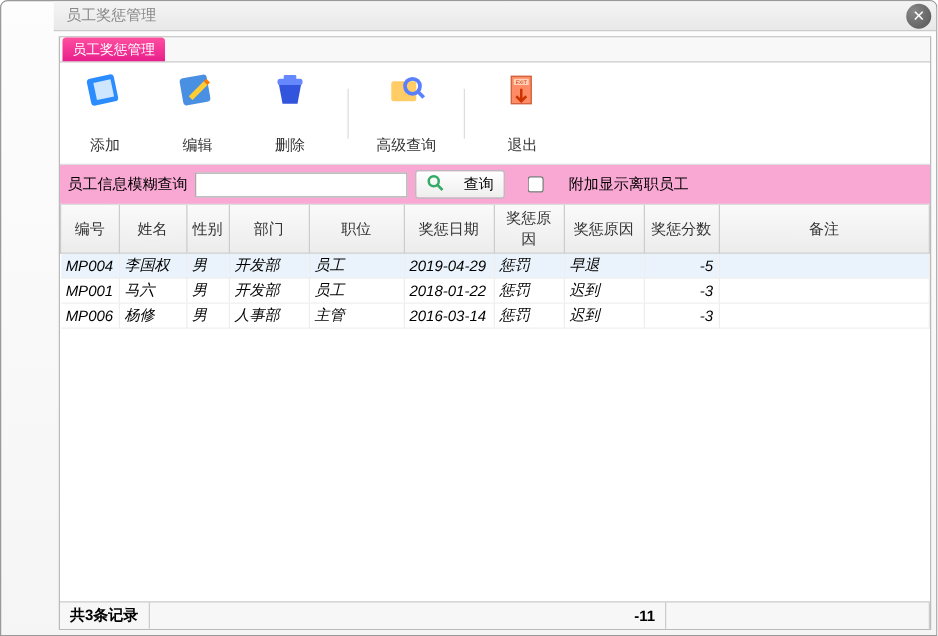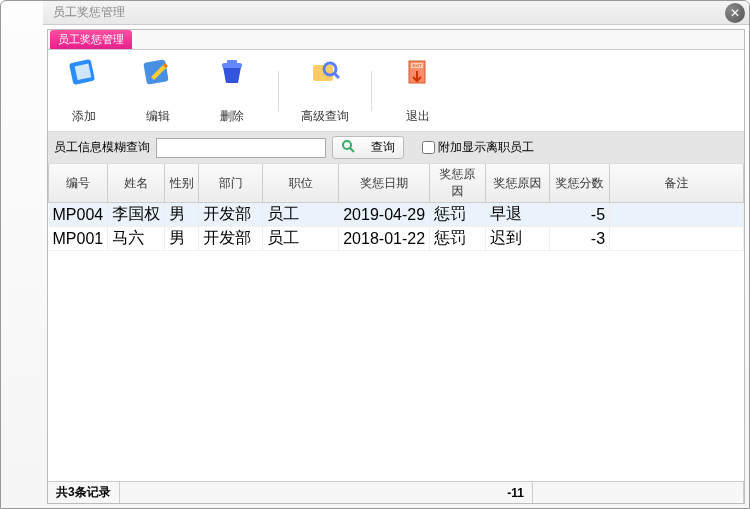--- a/index.html
+++ b/index.html
@@ -9,29 +9,29 @@
 .titlebar .title { color: #888; font-size: 12px; margin-left: 4px; }
 .close-btn { position: absolute; right: 4px; top: 2px; width: 20px; height: 20px; border-radius: 50%; background: radial-gradient(circle at 30% 30%, #888, #555); color: #fff; display: flex; align-items: center; justify-content: center; font-size: 12px; cursor: pointer; }
 .inner { margin: 4px; border: 1px solid #bbb; flex: 1; display: flex; flex-direction: column; background: #fff; }
 .tabstrip { height: 20px; background: #f8f8f8; border-bottom: 1px solid #ccc; display: flex; align-items: flex-end; }
 .tab { background: linear-gradient(#ff4fa0, #e81e8c); color: #fff; font-size: 11px; padding: 2px 8px; border-radius: 3px 3px 0 0; margin-left: 2px; cursor: pointer; }
 .toolbar { display: flex; padding: 6px 8px; gap: 18px; border-bottom: 1px solid #ddd; align-items: center; }
 .tbtn { display: flex; flex-direction: column; align-items: center; gap: 20px; cursor: pointer; width: 56px; }
 .tbtn .icon { width: 36px; height: 32px; display: flex; align-items: center; justify-content: center; }
 .tbtn .lbl { font-size: 12px; color: #333; }
 .tdiv { width: 1px; height: 40px; background: #ddd; }
-.searchbar { display: flex; align-items: center; padding: 4px 6px; gap: 6px; border-bottom: 1px solid #ddd; background: #e5e5e5; }
+.searchbar { display: flex; align-items: center; padding: 4px 6px; gap: 6px; border-bottom: 1px solid #ddd; background: #f9a8d4; }
 .searchbar .sinput { width: 170px; height: 20px; border: 1px solid #aaa; padding: 0 4px; }
 .qbtn { display: inline-flex; align-items: center; gap: 16px; padding: 2px 8px; border: 1px solid #bbb; background: linear-gradient(#fff,#eee); border-radius: 3px; cursor: pointer; }
-.chk { display: inline-flex; align-items: center; gap: 3px; margin-left: 12px; cursor: pointer; }
+.chk { display: inline-flex; align-items: center; gap: 20px; margin-left: 12px; cursor: pointer; }
 .chk input { margin: 0; }
 .grid { flex: 1; overflow: auto; }
 table { border-collapse: collapse; width: 100%; }
 th { background: linear-gradient(#fafafa,#ececec); border: 1px solid #ccc; border-top: none; font-weight: normal; padding: 2px 4px; font-size: 12px; color: #333; }
-td { border-right: 1px solid #eee; padding: 1px 4px; font-size: 16px; white-space: nowrap; }
+td { border-right: 1px solid #eee; padding: 1px 4px; font-size: 12px; white-space: nowrap; font-style: italic; }
 tr.row { background: #fff; }
 tr.row.sel td { background: #eaf3fb; }
 tr.row td { border-bottom: 1px solid #f0f0f0; }
 .num { text-align: right; }
 .statusbar { height: 22px; border-top: 1px solid #ccc; display: flex; align-items: center; font-size: 12px; background: #f7f7f7; }
 .statusbar .cell { padding: 0 8px; border-right: 1px solid #ccc; height: 100%; display: flex; align-items: center; font-weight: bold; }
 .statusbar .spacer { flex: 1; }
 .col-id{width:46px}.col-name{width:54px}.col-sex{width:34px}.col-dept{width:64px}.col-pos{width:76px}.col-date{width:72px}.col-type{width:56px}.col-reason{width:64px}.col-score{width:60px}
 </style>
 </head>
@@ -154,20 +154,32 @@
               <td>马六</td>
               <td>男</td>
               <td>开发部</td>
               <td>员工</td>
               <td>2018-01-22</td>
               <td>惩罚</td>
               <td>迟到</td>
               <td class="num">-3</td>
               <td></td>
             </tr>
+            <tr class="row">
+              <td>MP006</td>
+              <td>杨修</td>
+              <td>男</td>
+              <td>人事部</td>
+              <td>主管</td>
+              <td>2016-03-14</td>
+              <td>惩罚</td>
+              <td>迟到</td>
+              <td class="num">-3</td>
+              <td></td>
+            </tr>
           </tbody>
       </table>
     </div>
 
     <div class="statusbar">
       <div class="cell">共3条记录</div>
       <div class="spacer"></div>
       <div class="cell num" style="width:90px;justify-content:flex-end">-11</div>
       <div class="cell" style="flex:0.6"></div>
     </div>

